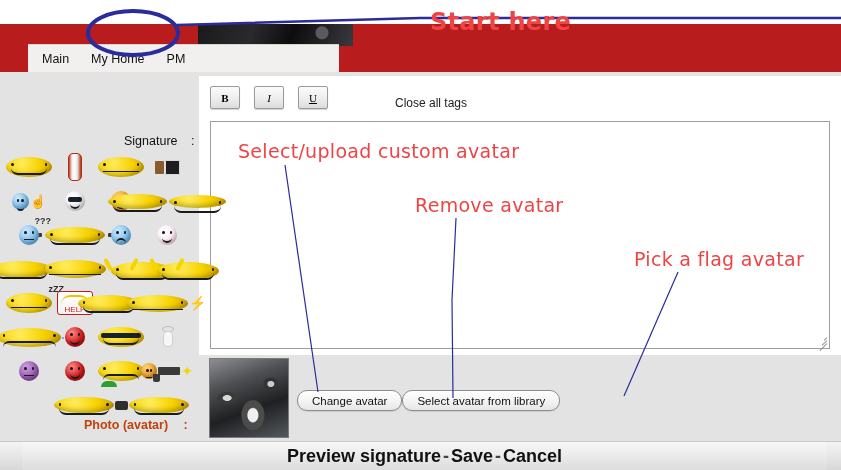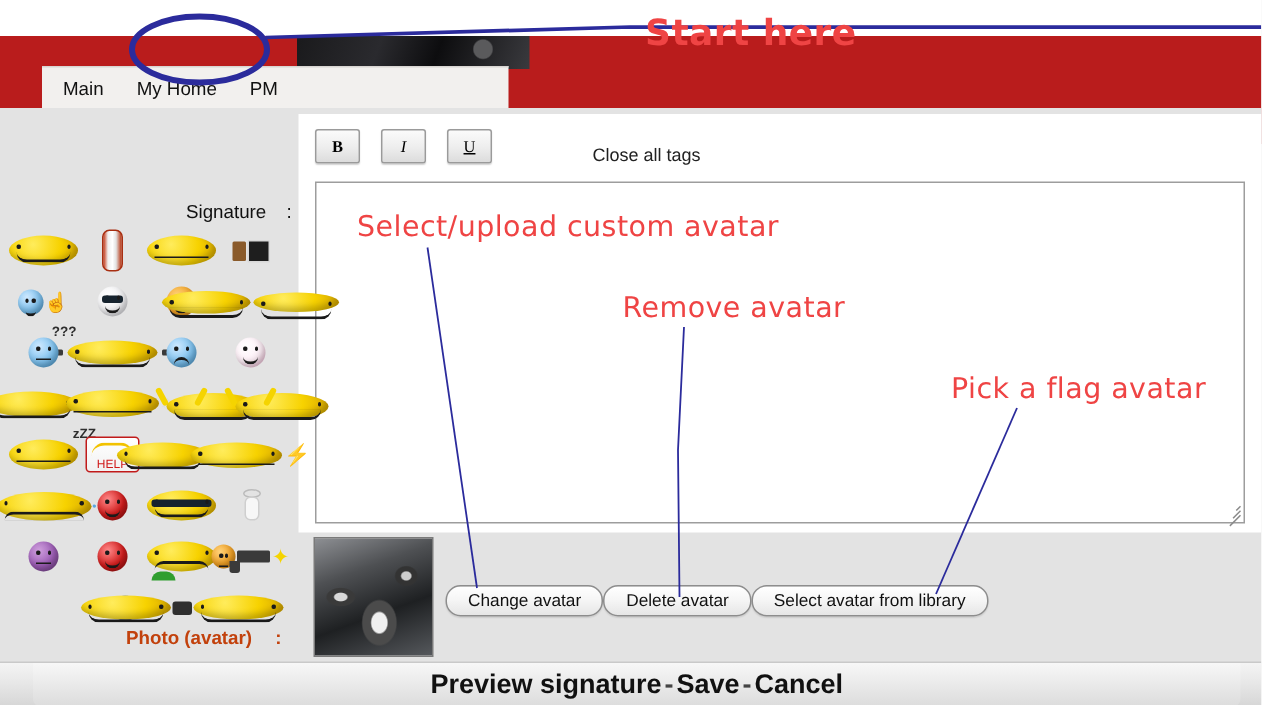--- a/index.html
+++ b/index.html
@@ -647,21 +647,20 @@
   </div>
 
   <div class="avatar-thumb"></div>
   <div class="photo-label">
     <span>Photo (avatar)</span>
     <span class="colon">:</span>
   </div>
 
   <div class="avatar-buttons">
     <div class="pill-btn">Change avatar</div>
-    <div class="pill-btn">Delete avatar</div>
     <div class="pill-btn">Select avatar from library</div>
   </div>
 
   <div class="footer-bar">
     <div class="inner">
       <div class="footer-links">
         <a>Preview signature</a><span class="sep">-</span><a>Save</a><span class="sep">-</span><a>Cancel</a>
       </div>
     </div>
   </div>

